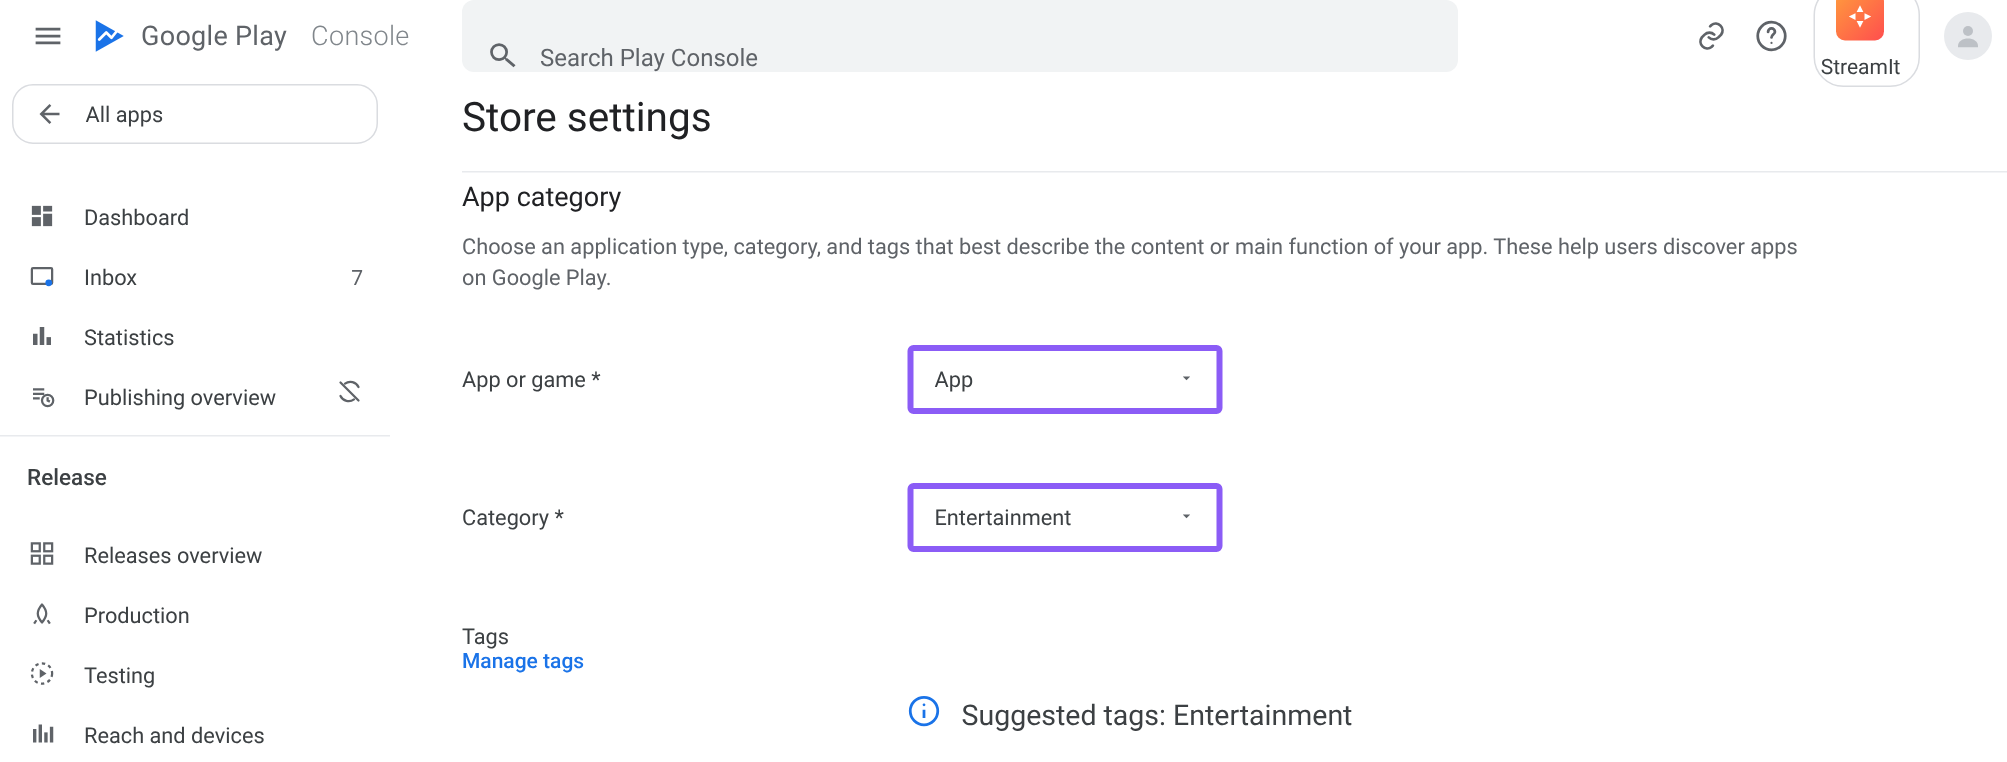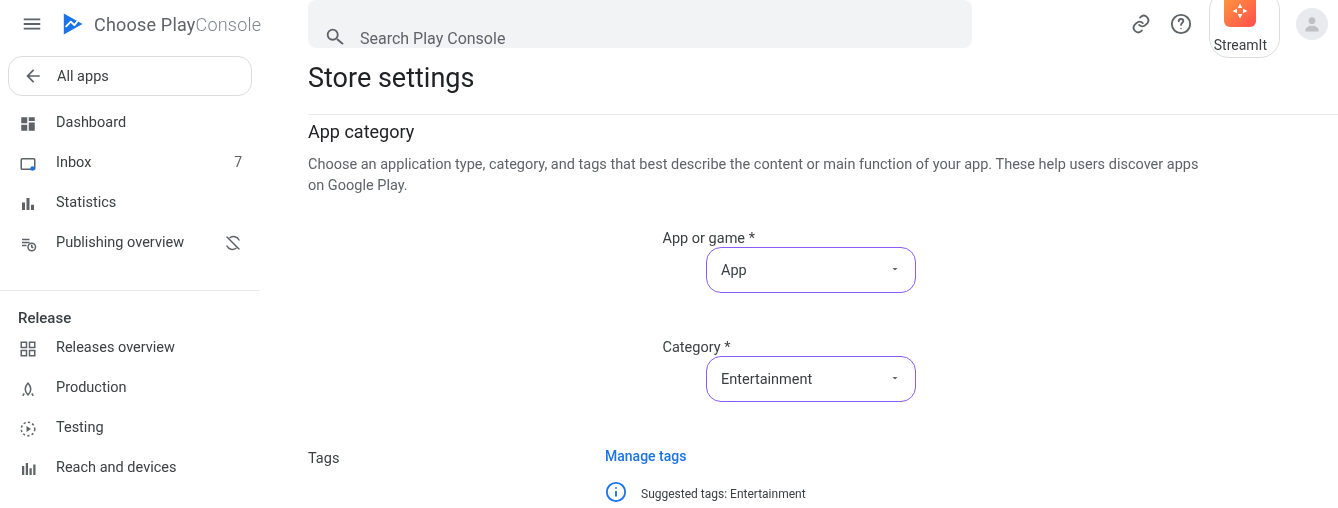--- a/index.html
+++ b/index.html
@@ -4,84 +4,84 @@
 <style>
   * { box-sizing: border-box; margin: 0; padding: 0; font-family: Roboto, "Helvetica Neue", Arial, sans-serif; }
   body { width: 1338px; height: 508px; overflow: hidden; background: #fff; color: #202124; }
 
   .topbar { position: absolute; top: 0; left: 0; right: 0; height: 48px; display: flex; align-items: center; padding: 0 8px; }
   .hamburger { width: 48px; height: 48px; display: flex; align-items: center; justify-content: center; cursor: pointer; }
   .logo-wrap { display: flex; align-items: center; margin-left: 0px; gap: 6px; }
   .logo-mark { width: 32px; height: 32px; display: flex; align-items: center; justify-content: center; }
   .logo-text { font-size: 18px; letter-spacing: 0.2px; }
   .logo-text .play { color: #5f6368; font-weight: 400; }
-  .logo-text .console { color: #80868b; font-weight: 300; margin-left: 0; }
+  .logo-text .console { color: #80868b; font-weight: 300; margin-left: 16px; }
 
   .searchbar { position: absolute; left: 308px; top: 0; width: 664px; height: 48px; background: #f1f3f4; border-radius: 8px; display: flex; align-items: flex-end; padding: 0 16px; }
   .searchbar svg { flex: 0 0 auto; }
   .searchbar input { border: none; background: transparent; outline: none; font-size: 16px; color: #5f6368; margin-left: 14px; width: 100%; }
   .searchbar input::placeholder { color: #5f6368; }
 
   .top-right { position: absolute; right: 10px; top: 4px; height: 40px; display: flex; align-items: center; gap: 16px; }
   .icon-btn { width: 24px; height: 24px; display: flex; align-items: center; justify-content: center; cursor: pointer; color: #5f6368; }
   .app-chip { display: flex; align-items: center; gap: 10px; border: 1px solid #dadce0; border-radius: 20px; padding: 4px 12px 4px 4px; cursor: pointer; flex-direction: column; }
   .app-icon { width: 32px; height: 32px; border-radius: 6px; background: linear-gradient(135deg,#ff9a3d,#ff4e4e); display:flex;align-items:center;justify-content:center; }
   .app-name { font-size: 14px; color: #3c4043; }
   .avatar { width: 32px; height: 32px; border-radius: 50%; background: #e8eaed; display:flex; align-items:center; justify-content:center; }
 
   
   .sidebar { position: absolute; top: 56px; left: 0; width: 260px; bottom: 0; }
   .allapps-btn { margin: 0 0 18px 8px; width: 244px; height: 40px; border: 1px solid #dadce0; border-radius: 14px; background: #fff; display: flex; align-items: center; padding: 0 14px; gap: 14px; cursor: pointer; font-size: 14.5px; color: #3c4043; }
   .nav-list { }
-  .nav-item { height: 40px; display: flex; align-items: flex-start; padding: 0 18px; gap: 18px; font-size: 14.5px; color: #3c4043; cursor: pointer; }
+  .nav-item { height: 40px; display: flex; align-items: flex-end; padding: 0 18px; gap: 18px; font-size: 14.5px; color: #3c4043; cursor: pointer; }
   .nav-item .spacer { flex: 1; }
   .nav-item .badge { font-size: 14px; color: #5f6368; }
   .nav-item .right-ic { color: #5f6368; }
   .section-divider { border-top: 1px solid #e8eaed; margin: 16px 0 12px 0; }
   .section-header { font-size: 15px; font-weight: 500; color: #3c4043; padding: 6px 18px 12px 18px; }
   .nav-icon { width: 20px; height: 20px; display:flex; align-items:center; justify-content:center; color:#5f6368; flex-shrink:0; }
 
   
   .main { position: absolute; left: 308px; right: 0; top: 56px; bottom: 0; padding-right: 24px; }
   .page-title { font-size: 27px; font-weight: 400; color: #202124; margin-top: 6px; margin-bottom: 20px; }
   .hr { border-top: 1px solid #e8eaed; margin-left: -0px; margin-right: -24px; }
   .section-title { font-size: 18px; font-weight: 400; color: #202124; margin-top: 6px; margin-bottom: 12px; }
   .section-desc { font-size: 14.5px; color: #5f6368; line-height: 1.45; max-width: 900px; margin-bottom: 34px; }
 
-  .form-row { display: flex; align-items: center; margin-bottom: 46px; flex-direction: column; }
+  .form-row { display: flex; align-items: center; margin-bottom: 46px; }
   .form-label { width: 297px; font-size: 14.5px; color: #3c4043; }
-  .select-box { width: 210px; height: 46px; border: 1px solid #8b5cf6; border-radius: 15px; display: flex; align-items: center; padding: 0 14px; justify-content: space-between; cursor: pointer; font-size: 14.5px; color: #3c4043; }
+  .select-box { width: 210px; height: 46px; border: 4px solid #8b5cf6; border-radius: 4px; display: flex; align-items: center; padding: 0 14px; justify-content: space-between; cursor: pointer; font-size: 14.5px; color: #3c4043; }
   .select-box .chev { color: #5f6368; }
 
-  .tags-row { display:flex; margin-bottom: 14px; }
+  .tags-row { display:flex; margin-bottom: 14px; flex-direction: column; }
   .tags-label { width: 297px; font-size: 14.5px; color: #3c4043; padding-top:2px; }
   .manage-link { font-size: 14px; color: #1a73e8; font-weight: 500; cursor: pointer; }
 
-  .suggested-row { display:flex; align-items:center; margin-left: 297px; gap: 14px; font-size: 12px; color: #3c4043; }
+  .suggested-row { display:flex; align-items:center; margin-left: 297px; gap: 14px; font-size: 19px; color: #3c4043; }
   .info-ic { color: #1a73e8; }
 
 </style>
 </head>
 <body>
 
 <div class="topbar">
   <div class="hamburger">
     <svg width="22" height="22" viewBox="0 0 24 24" fill="#5f6368">
         <path d="M3 6h18v2H3V6zm0 5h18v2H3v-2zm0 5h18v2H3v-2z"></path>
       </svg>
   </div>
   <div class="logo-wrap">
     <div class="logo-mark">
       <svg width="28" height="28" viewBox="0 0 24 24">
           <polygon points="5,3 21,12 5,21" fill="#1a73e8"></polygon>
           <polyline points="7,14 11,10 14,13 18,8" fill="none" stroke="#fff" stroke-width="1.6" stroke-linecap="round" stroke-linejoin="round"></polyline>
         </svg>
     </div>
     <div class="logo-text">
-      <span class="play">Choose Play</span><span class="console">Console</span>
+      <span class="play">Google Play</span><span class="console">Console</span>
     </div>
   </div>
 
   <div class="searchbar">
     <svg width="22" height="22" viewBox="0 0 24 24" fill="#5f6368">
         <path d="M15.5 14h-.79l-.28-.27a6.471 6.471 0 001.57-4.23 6.5 6.5 0 10-6.5 6.5c1.61 0 3.09-.59 4.23-1.57l.27.28v.79L20 20.49 21.49 19 15.5 14zm-6 0C7.01 14 5 11.99 5 9.5S7.01 5 9.5 5 14 7.01 14 9.5 11.99 14 9.5 14z"></path>
       </svg>
     <input type="text" placeholder="Search Play Console" style="">
   </div>
 

